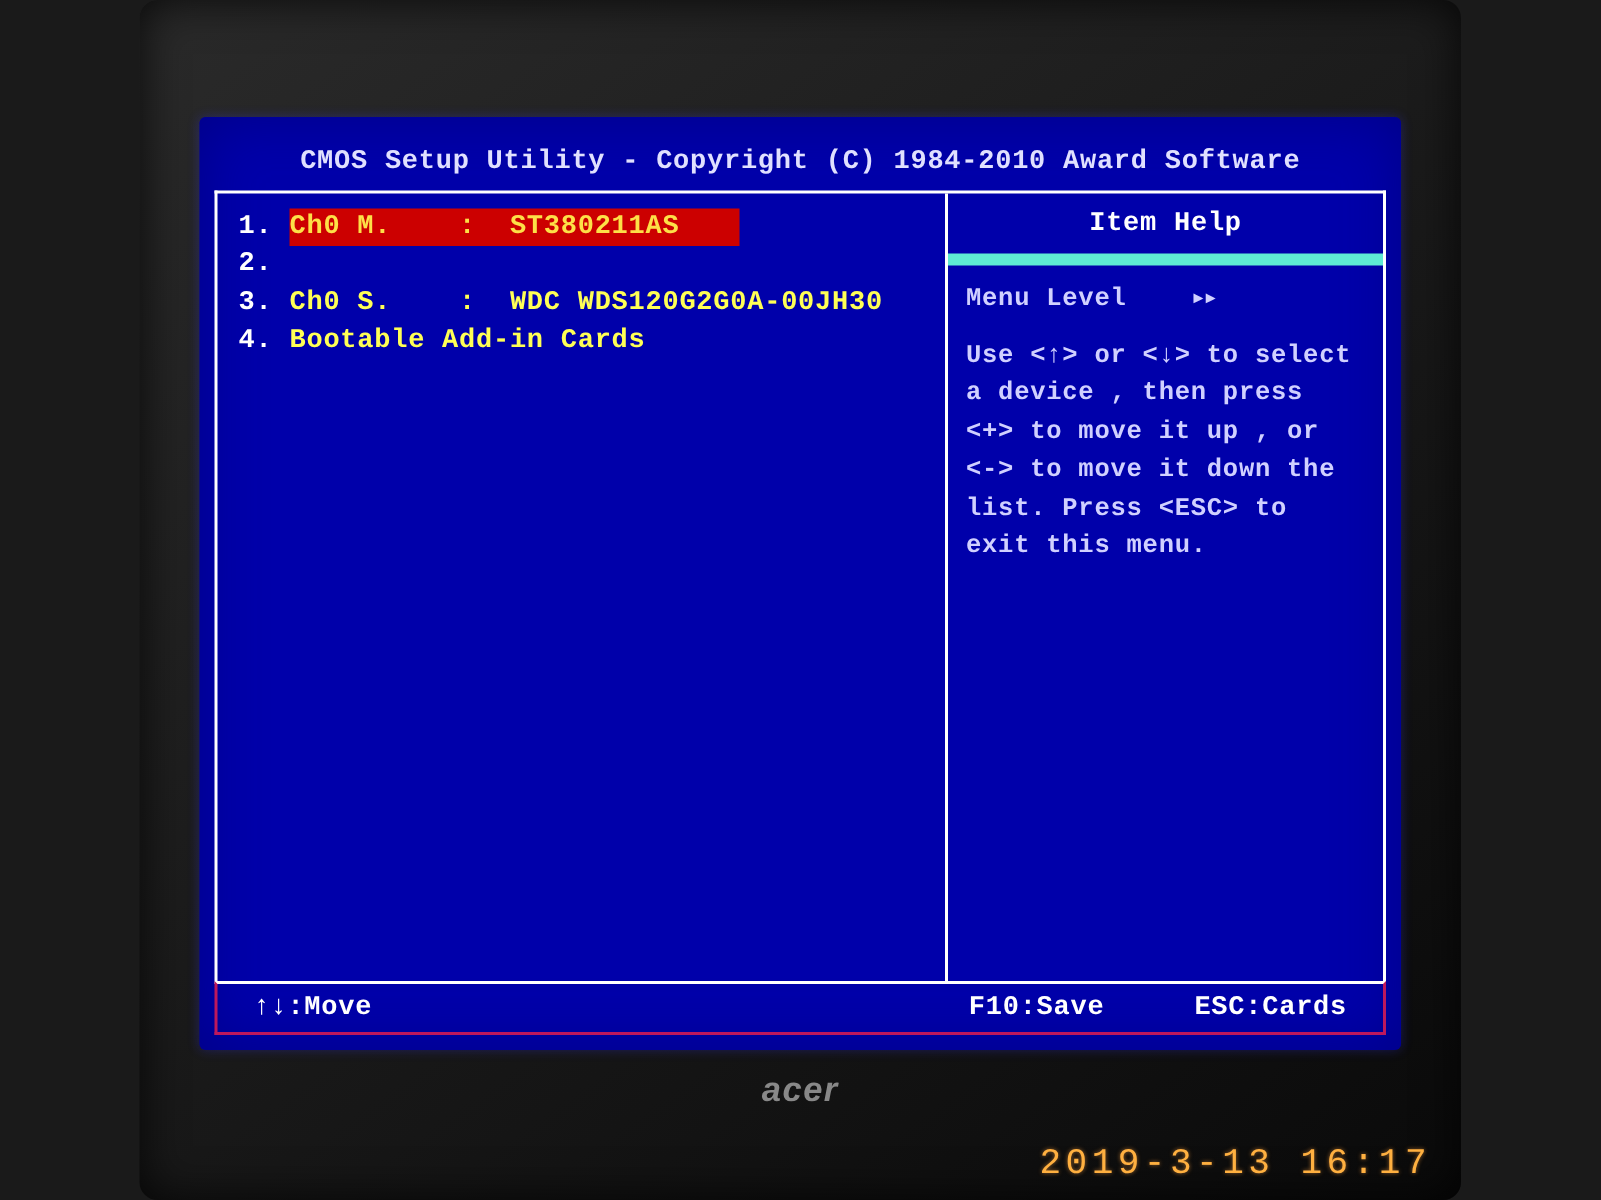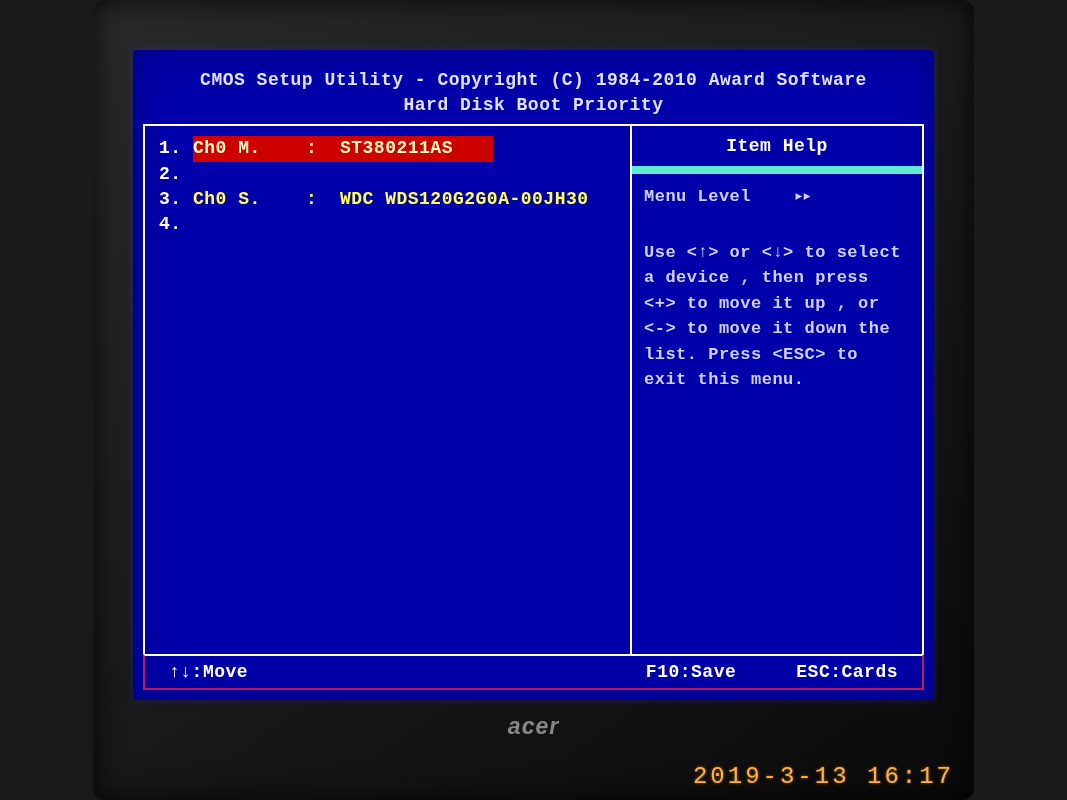--- a/index.html
+++ b/index.html
@@ -11,21 +11,21 @@
       display: flex;
       align-items: center;
       justify-content: center;
       position: relative;
     }
     .monitor-bezel {
       width: 881px;
       height: 800px;
       background: linear-gradient(145deg, #2a2a2a, #0a0a0a);
       border-radius: 12px;
-      padding: 50px 40px 100px 40px;
+      padding: 78px 40px 100px 40px;
       position: relative;
       box-shadow: inset 0 0 30px rgba(0,0,0,0.8);
     }
     .screen {
       width: 100%;
       height: 100%;
       background: #0000aa;
       border-radius: 4px;
       padding: 18px 10px 10px 10px;
       color: #ffffff;
@@ -64,38 +64,38 @@
       padding: 10px 0;
       border-bottom: 8px solid #5eead4;
     }
     .help-body {
       padding: 10px 12px;
       color: #d0d0ff;
       line-height: 1.5;
       font-size: 17px;
     }
     .menu-level {
-      margin-bottom: 30px;
+      margin-bottom: 12px;
     }
     .boot-list {
       list-style: none;
     }
     .boot-item {
       display: flex;
       color: #ffff55;
       line-height: 1.4;
       white-space: pre;
     }
     .boot-item .num {
       color: #ffffff;
       width: 34px;
     }
     .boot-item.selected .row-content {
       background: #cc0000;
-      color: #fef9c3;
+      color: #fde047;
       padding-right: 40px;
     }
     .footer {
       border: 2px solid #be185d;
       border-top: 2px solid #ffffff;
       display: flex;
       padding: 6px 24px;
       color: #ffffff;
     }
     .footer-item {
@@ -128,39 +128,39 @@
     .arrows { letter-spacing: -2px; }
   </style>
 </head>
 <body>
 
 <div class="monitor-bezel">
   <div class="screen">
 
     <div class="header">
       <div>CMOS Setup Utility - Copyright (C) 1984-2010 Award Software</div>
-      <div>Hard Disk Boot Priority</div>
     </div>
 
     <div class="main-frame">
       <div class="left-panel">
         <ul class="boot-list">
           <li class="boot-item selected">
             <span class="num">1.</span>
             <span class="row-content">Ch0 M.    :  ST380211AS</span>
           </li>
           <li class="boot-item">
             <span class="num">2.</span>
           </li>
           <li class="boot-item">
             <span class="num">3.</span>
             <span class="row-content">Ch0 S.    :  WDC WDS120G2G0A-00JH30</span>
           </li>
           <li class="boot-item">
             <span class="num">4.</span>
+            <span class="row-content">Bootable Add-in Cards</span>
           </li>
         </ul>
       </div>
 
       <div class="right-panel">
         <div class="help-title">Item Help</div>
         <div class="help-body">
           <div class="menu-level">
             <span>Menu Level</span>
             &nbsp;&nbsp;

